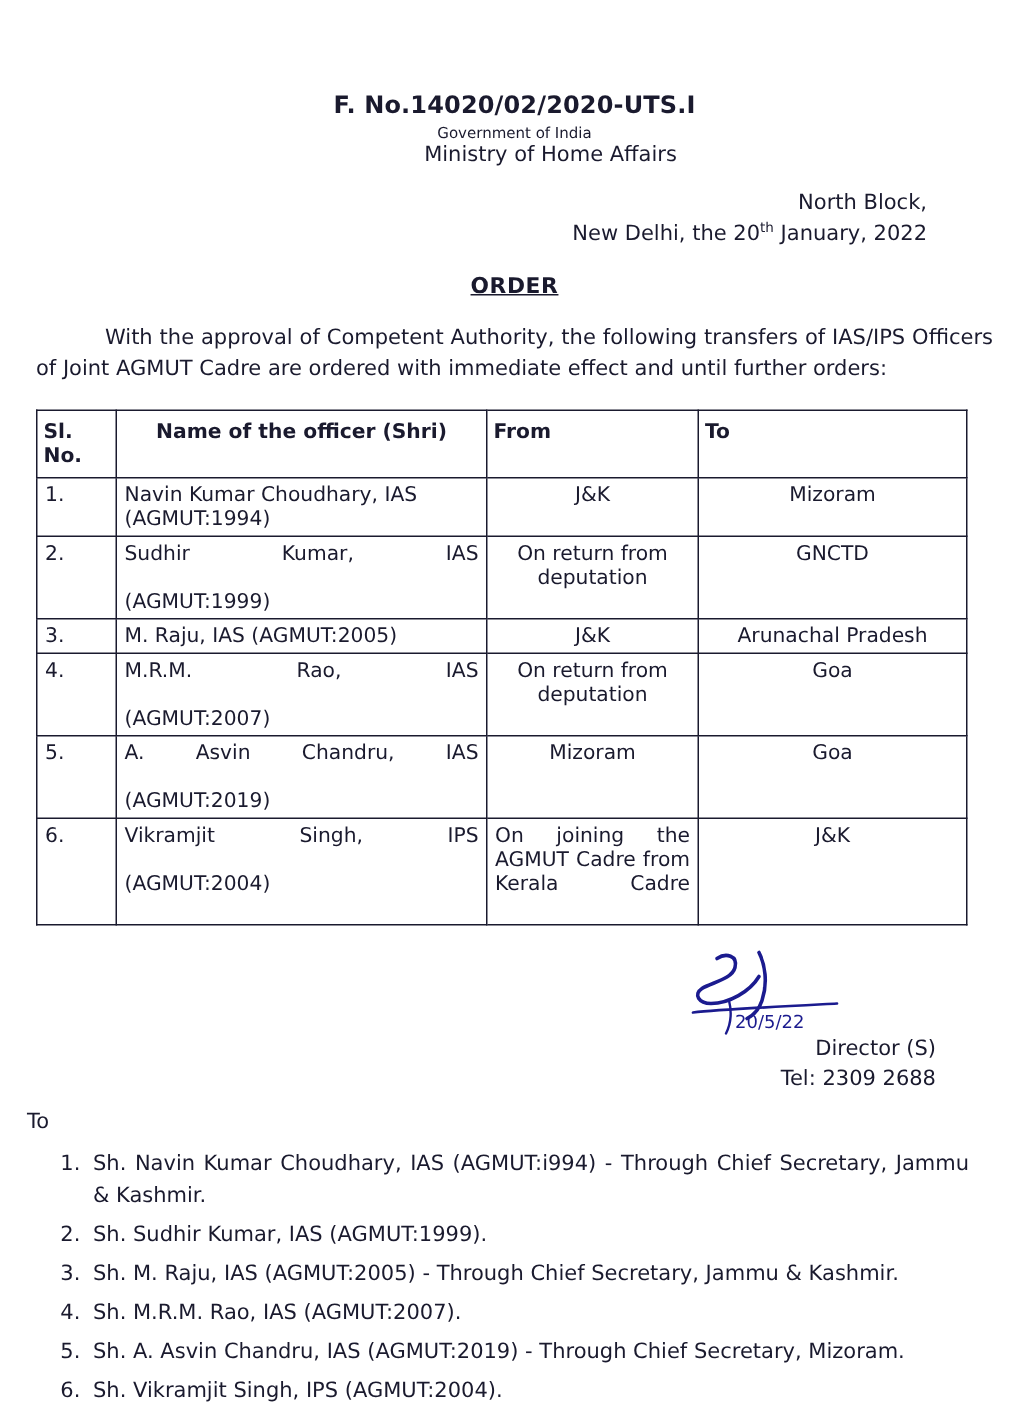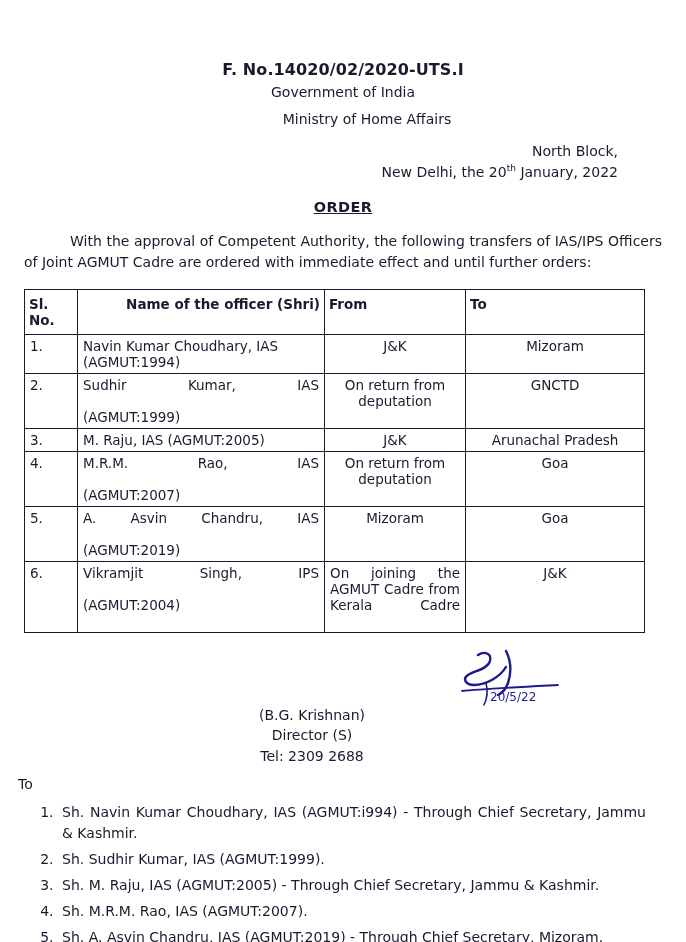--- a/index.html
+++ b/index.html
@@ -26,22 +26,22 @@
     text-align: center;
     margin-top: 60px;
   }
   .doc-ref {
     font-size: 16px;
     font-weight: bold;
     letter-spacing: 0.1px;
     margin-bottom: 5px;
   }
   .gov-line {
-    font-size: 14px;
-    margin-bottom: 11px;
+    font-size: 10px;
+    margin-bottom: 0;
   }
   .ministry-line {
     font-size: 14px;
     padding-left: 48px;
   }
   .place-block {
     margin-top: 14px;
     text-align: right;
     padding-right: 68px;
     font-size: 14px;
@@ -93,21 +93,21 @@
     text-align: justify;
     text-justify: inter-word;
   }
   .justify-cell:after {
     content: "";
     display: inline-block;
     width: 100%;
   }
   .sign-block {
     margin-top: 16px;
-    text-align: center;
+    text-align: right;
     padding-right: 62px;
     font-size: 14px;
     line-height: 1.45;
     position: relative;
   }
   .signature {
     height: 60px;
     position: relative;
     margin-bottom: -4px;
   }
@@ -155,21 +155,21 @@
 
   <div class="intro"><span class="indent"></span><span>With the approval of Competent Authority, the following transfers of IAS/IPS Officers of Joint AGMUT Cadre are ordered with immediate effect and until further orders:</span></div>
 
   <table class="officers">
     <thead>
       <tr>
         <th class="col-sl">
           <div>Sl.</div>
           <div>No.</div>
         </th>
-        <th class="col-name" style="text-align:right;">Name of the officer (Shri)</th>
+        <th class="col-name" style="text-align:center;">Name of the officer (Shri)</th>
         <th class="col-from">From</th>
         <th class="col-to">To</th>
       </tr>
     </thead>
     <tbody>
       <tr>
         <td class="col-sl">1.</td>
         <td class="col-name">
           <span>Navin Kumar Choudhary, IAS</span>
           <span class="name-sub">(AGMUT:1994)</span>
@@ -227,21 +227,20 @@
   <div class="sign-block">
     <div class="signature">
       <svg width="150" height="62" viewBox="0 0 150 62" fill="none" xmlns="http://www.w3.org/2000/svg">
         <path d="M44 6 C50 2, 58 4, 56 12 C54 20, 40 22, 34 26 C28 30, 32 36, 40 36 C52 36, 66 28, 72 18" stroke="#1b1b8f" stroke-width="2.4" fill="none" stroke-linecap="round"></path>
         <path d="M72 2 C76 10, 78 22, 74 34 C72 40, 68 44, 64 46" stroke="#1b1b8f" stroke-width="2.4" fill="none" stroke-linecap="round"></path>
         <path d="M28 42 C46 40, 86 38, 124 36" stroke="#1b1b8f" stroke-width="1.8" fill="none" stroke-linecap="round"></path>
         <path d="M52 34 C54 42, 53 50, 50 56" stroke="#1b1b8f" stroke-width="1.6" fill="none" stroke-linecap="round"></path>
         <text x="56" y="52" font-family="DejaVu Sans, sans-serif" font-size="12" fill="#1b1b8f">20/5/22</text>
       </svg>
     </div>
-    <div>(B.G. Krishnan)</div>
     <div>Director (S)</div>
     <div>Tel: 2309 2688</div>
   </div>
 
   <div class="to-label">To</div>
 
   <ol class="recipients">
     <li>Sh. Navin Kumar Choudhary, IAS (AGMUT:i994) - Through Chief Secretary, Jammu &amp; Kashmir.</li>
     <li>Sh. Sudhir Kumar, IAS (AGMUT:1999).</li>
     <li>Sh. M. Raju, IAS (AGMUT:2005) - Through Chief Secretary, Jammu &amp; Kashmir.</li>

